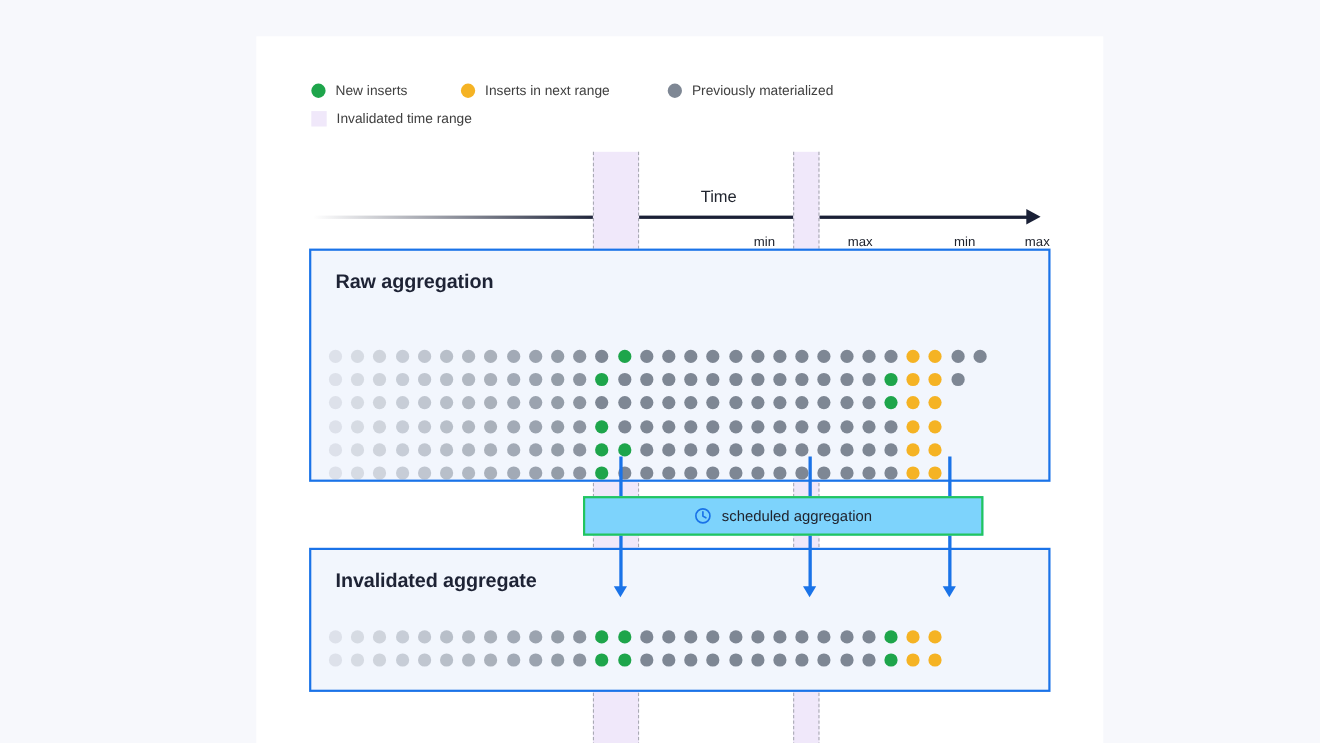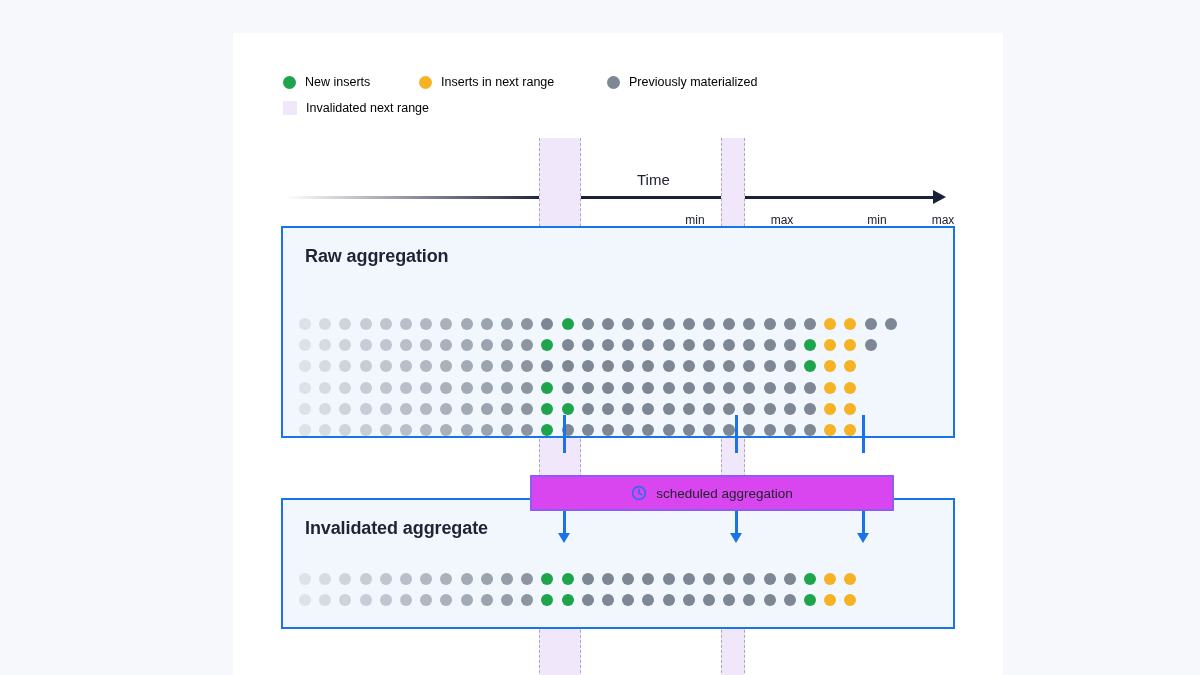--- a/index.html
+++ b/index.html
@@ -48,21 +48,21 @@
     flex: 0 0 auto;
   }
   .legend-swatch {
     width: 14px;
     height: 14px;
     margin-right: 9px;
     flex: 0 0 auto;
   }
   .legend-label {
     font-size: 12.5px;
-    color: #000000;
+    color: #404040;
     white-space: nowrap;
   }
   .lg-item-0 { min-width: 108px; }
   .lg-item-1 { min-width: 160px; }
 
   
   #time-axis-wrap {
     position: absolute;
     left: 52px;
     top: 128px;
@@ -160,28 +160,27 @@
     width: 2.5px;
     background: #1a73e8;
     z-index: 4;
   }
   #agg-box {
     position: absolute;
     left: 297px;
     top: 418px;
     width: 364px;
     height: 36px;
-    background: #d946ef;
-    border: 2px solid #8b5cf6;
+    background: #7dd3fc;
+    border: 2px solid #22c55e;
     box-sizing: border-box;
     display: flex;
     align-items: center;
     justify-content: center;
     z-index: 5;
-    margin-top: 24px;
   }
   #agg-box .agg-inner {
     display: flex;
     align-items: center;
   }
   #clock-icon {
     margin-right: 9px;
     display: block;
   }
   #agg-label {
@@ -220,21 +219,21 @@
         <span class="legend-label">Inserts in next range</span>
       </div>
       <div class="legend-item">
         <span class="legend-dot" style="background:#7e8794"></span>
         <span class="legend-label">Previously materialized</span>
       </div>
     </div>
     <div class="legend-row">
       <div class="legend-item">
         <span class="legend-swatch" style="background:#f0e8fa"></span>
-        <span class="legend-label">Invalidated next range</span>
+        <span class="legend-label">Invalidated time range</span>
       </div>
     </div>
   </div>
 
   <div id="bands-layer">
       <div class="band" style="left: 306px; width: 42px; top: 105px; height: 545px;"></div>
       <div class="band" style="left: 488px; width: 24px; top: 105px; height: 545px;"></div>
     </div>
 
   <div id="time-axis-wrap">

